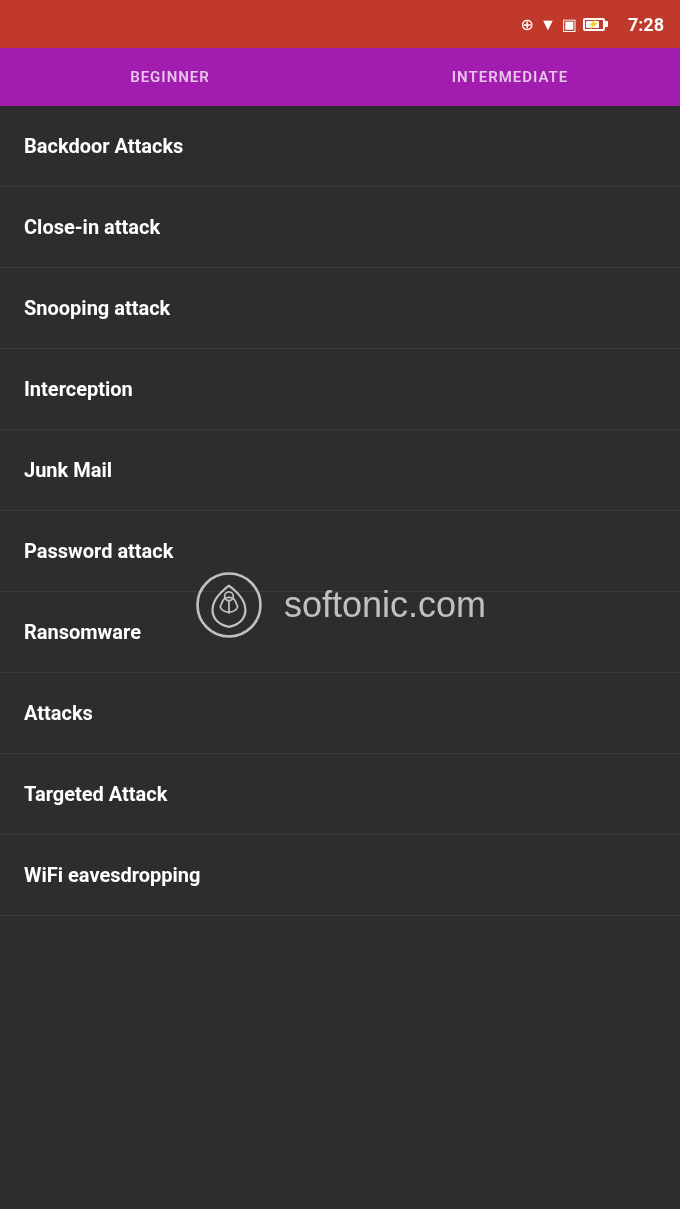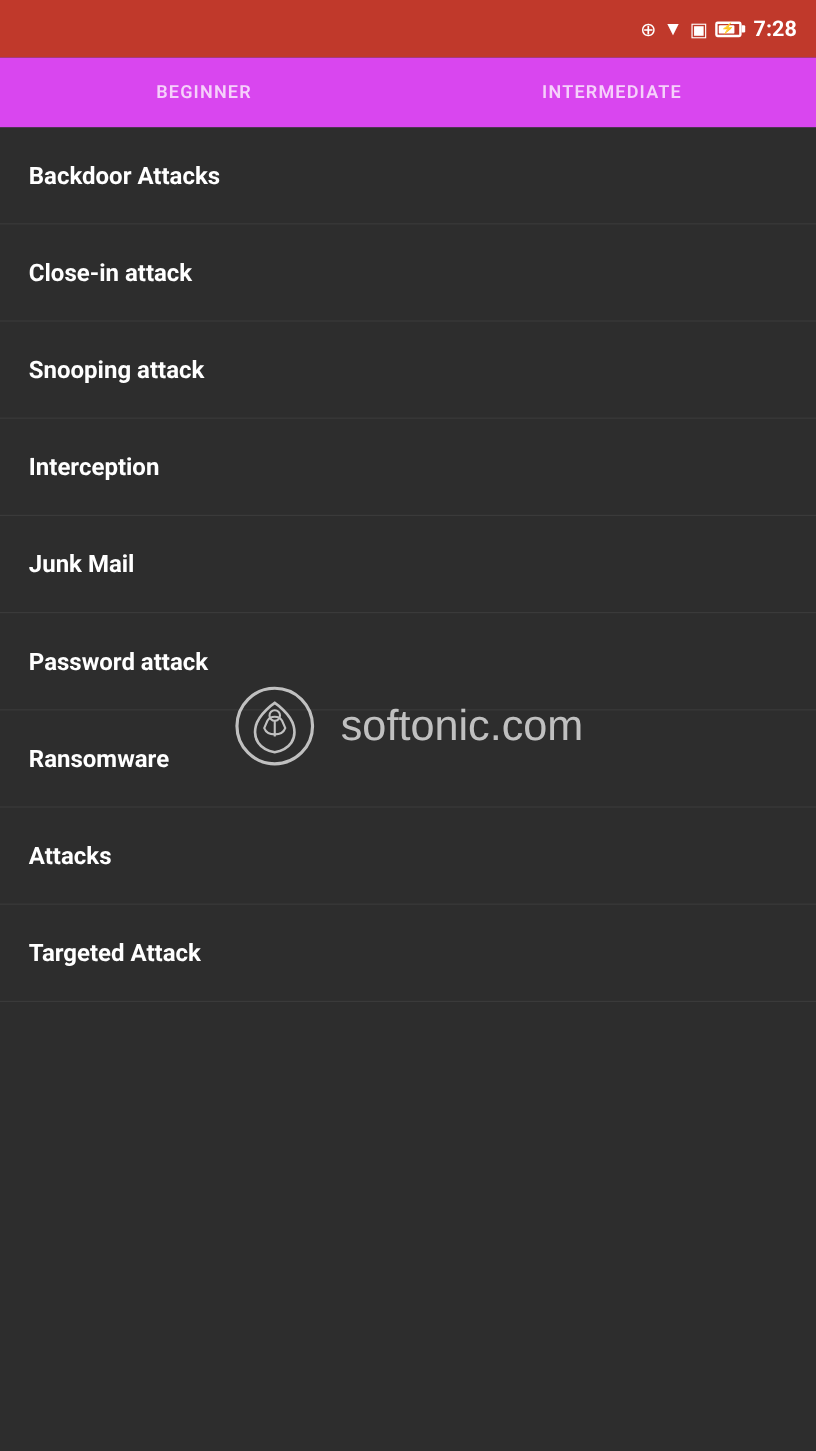--- a/index.html
+++ b/index.html
@@ -37,28 +37,28 @@
 
     .status-icon {
       color: white;
       font-size: 16px;
     }
 
     .status-time {
       color: white;
       font-size: 18px;
       font-weight: bold;
-      margin-left: 4px;
+      margin-left: 17px;
     }
 
     
     .tab-bar {
       width: 100%;
       height: 58px;
-      background-color: #d946ef;
+      background-color: #a21caf;
       display: flex;
       align-items: center;
       position: relative;
     }
 
     .tab {
       flex: 1;
       height: 100%;
       display: flex;
       align-items: center;
@@ -225,20 +225,23 @@
   </div>
   <div class="list-item">
     <span class="list-item-text">Ransomware</span>
   </div>
   <div class="list-item">
     <span class="list-item-text">Attacks</span>
   </div>
   <div class="list-item">
     <span class="list-item-text">Targeted Attack</span>
   </div>
+  <div class="list-item">
+    <span class="list-item-text">WiFi eavesdropping</span>
+  </div>
 </div>
 
 <div class="watermark">
   <svg class="watermark-logo" viewBox="0 0 80 80" fill="none" xmlns="http://www.w3.org/2000/svg">
 
     <circle cx="40" cy="40" r="36" stroke="white" stroke-width="3" fill="none"></circle>
     <path d="M40 18 C40 18 55 28 58 40 C61 52 55 62 40 65 C25 62 19 52 22 40 C25 28 40 18 40 18Z" stroke="white" stroke-width="2.5" fill="none"></path>
     <path d="M33 35 C36 30 44 30 47 35 L50 42 C47 50 33 50 30 42 Z" stroke="white" stroke-width="2" fill="none"></path>
     <circle cx="40" cy="30" r="5" stroke="white" stroke-width="2" fill="none"></circle>
     <line x1="40" y1="35" x2="40" y2="50" stroke="white" stroke-width="2"></line>

